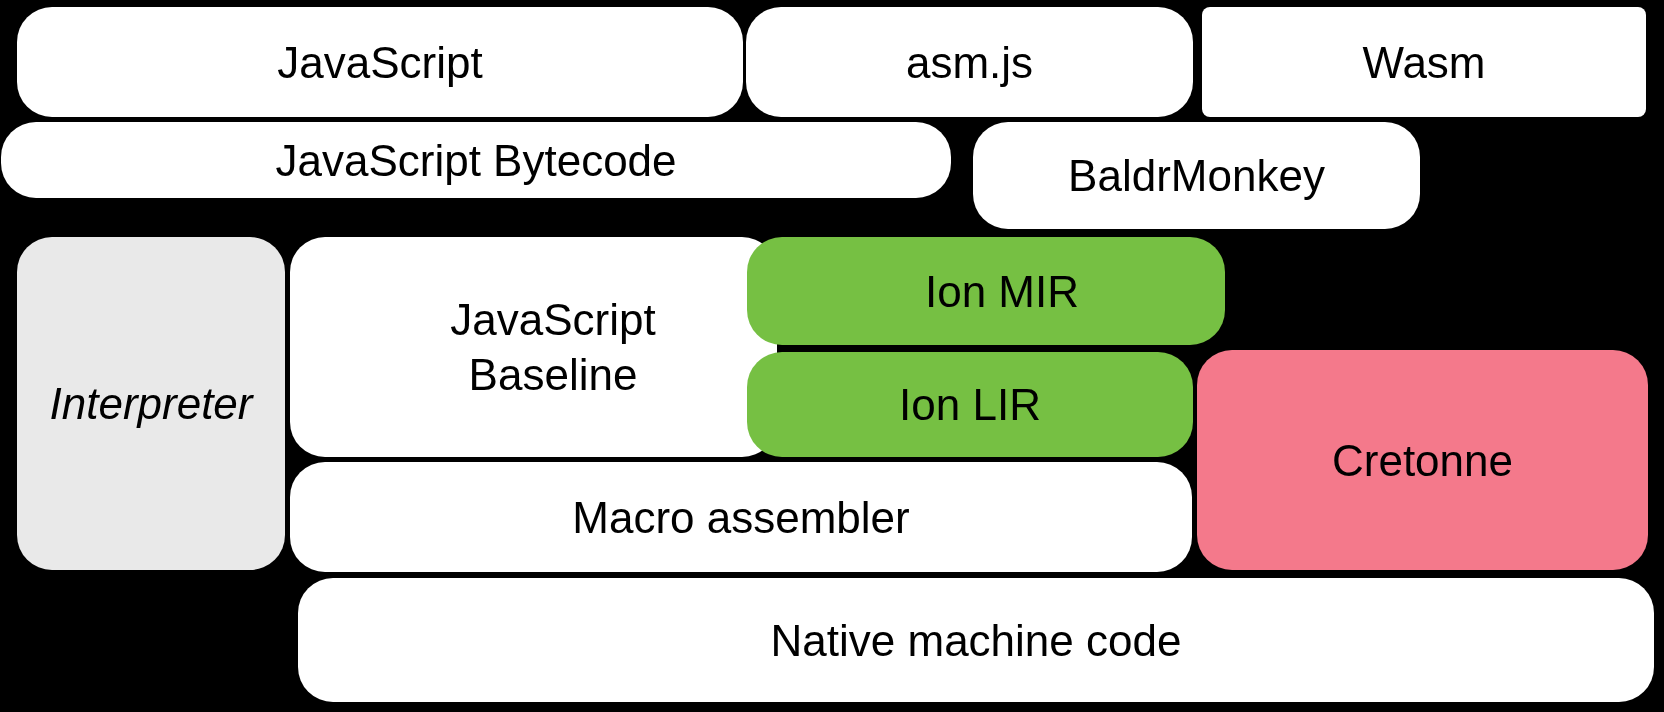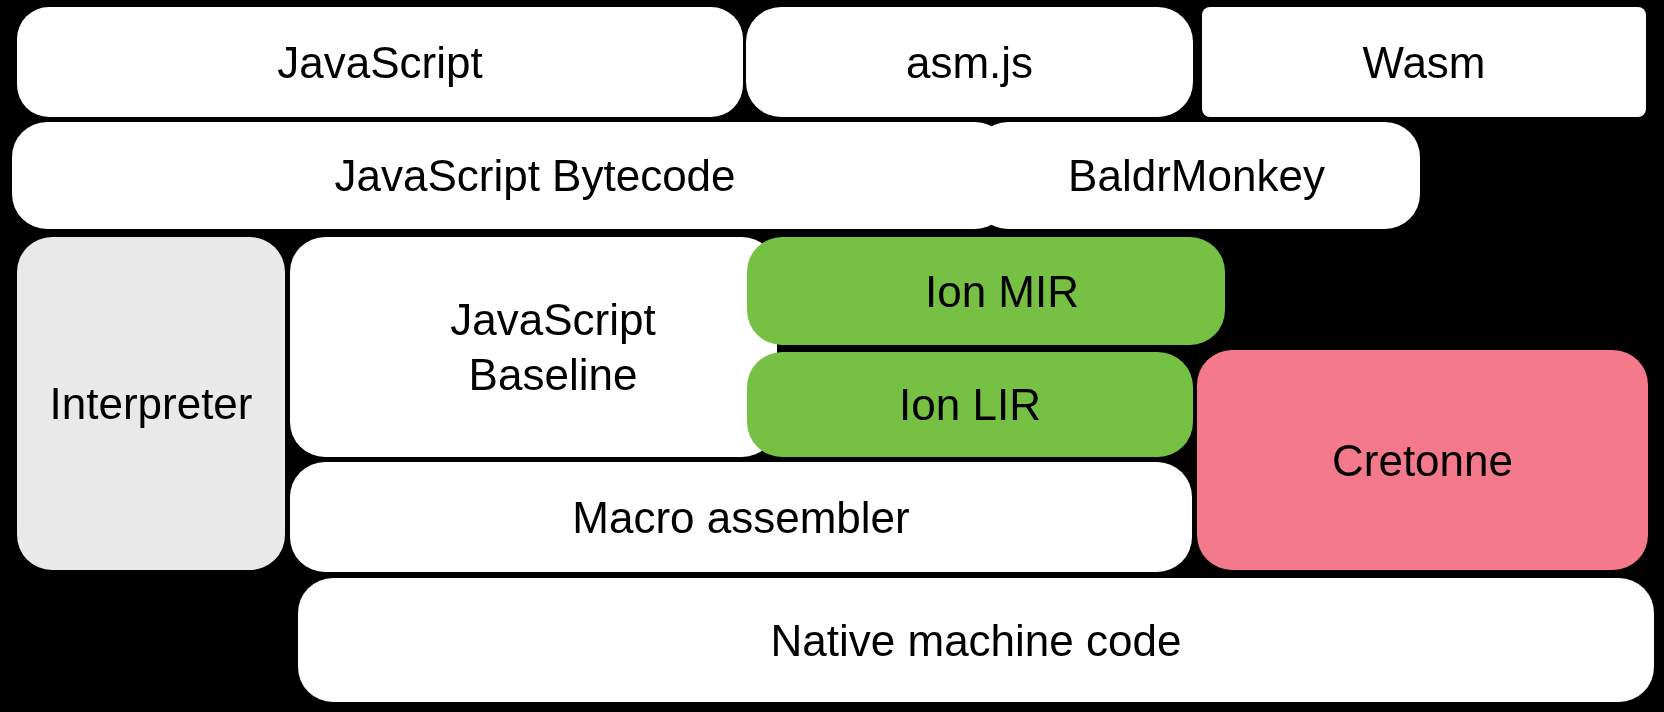--- a/index.html
+++ b/index.html
@@ -25,57 +25,57 @@
     font-size: 44px;
     line-height: 1.25;
     letter-spacing: 0px;
   }
   .node span { display: block; }
 
   
   .pos-javascript          { left: 17px;   top: 7px;   width: 726px;  height: 110px; }
   .pos-asmjs               { left: 746px;  top: 7px;   width: 447px;  height: 110px; }
   .pos-wasm                { left: 1202px; top: 7px;   width: 444px;  height: 110px; border-radius: 8px; }
-  .pos-javascript-bytecode { left: 12px;   top: 122px; width: 950px;  height: 107px; padding-left: 48px; }
+  .pos-javascript-bytecode { left: 1px;   top: 122px; width: 950px;  height: 76px; }
   .pos-baldrmonkey         { left: 973px;  top: 122px; width: 447px;  height: 107px; }
   .pos-interpreter         { left: 17px;   top: 237px; width: 268px;  height: 333px; }
   .pos-javascript-baseline { left: 290px;  top: 237px; width: 448px;  height: 220px; padding-left: 39px; }
   .pos-javascript-baseline span { max-width: 330px; }
   .pos-ion-mir             { left: 747px;  top: 237px; width: 446px;  height: 108px; }
   .pos-ion-lir             { left: 747px;  top: 352px; width: 446px;  height: 105px; }
   .pos-cretonne            { left: 1197px; top: 350px; width: 451px;  height: 220px; }
   .pos-macro-assembler     { left: 290px;  top: 462px; width: 902px;  height: 110px; }
   .pos-native-machine-code { left: 298px;  top: 578px; width: 1356px; height: 124px; justify-content: center; }
 </style>
 </head>
 <body>
 
 <div class="canvas" style="background-color: rgb(0, 0, 0);">
 
-  <div class="node pos-javascript" style="background-color: rgb(255, 255, 255); border-radius: 32px;">
+  <div class="node pos-javascript" style="background-color: rgb(255, 255, 255);">
     <span>JavaScript</span>
   </div>
 
   <div class="node pos-asmjs" style="background-color: rgb(255, 255, 255);">
     <span>asm.js</span>
   </div>
 
   <div class="node pos-wasm" style="background-color: rgb(255, 255, 255);">
     <span>Wasm</span>
   </div>
 
   <div class="node pos-javascript-bytecode" style="background-color: rgb(255, 255, 255);">
     <span>JavaScript Bytecode</span>
   </div>
 
   <div class="node pos-baldrmonkey" style="background-color: rgb(255, 255, 255);">
     <span>BaldrMonkey</span>
   </div>
 
-  <div class="node pos-interpreter" style="background-color: rgb(233, 233, 233);">
+  <div class="node pos-interpreter" style="background-color: rgb(233, 233, 233); font-style: italic;">
     <span>Interpreter</span>
   </div>
 
   <div class="node pos-javascript-baseline" style="background-color: rgb(255, 255, 255);">
     <span>JavaScript Baseline</span>
   </div>
 
   <div class="node pos-ion-mir" style="background-color: rgb(118, 192, 67); padding-left: 32px;">
     <span>Ion MIR</span>
   </div>

